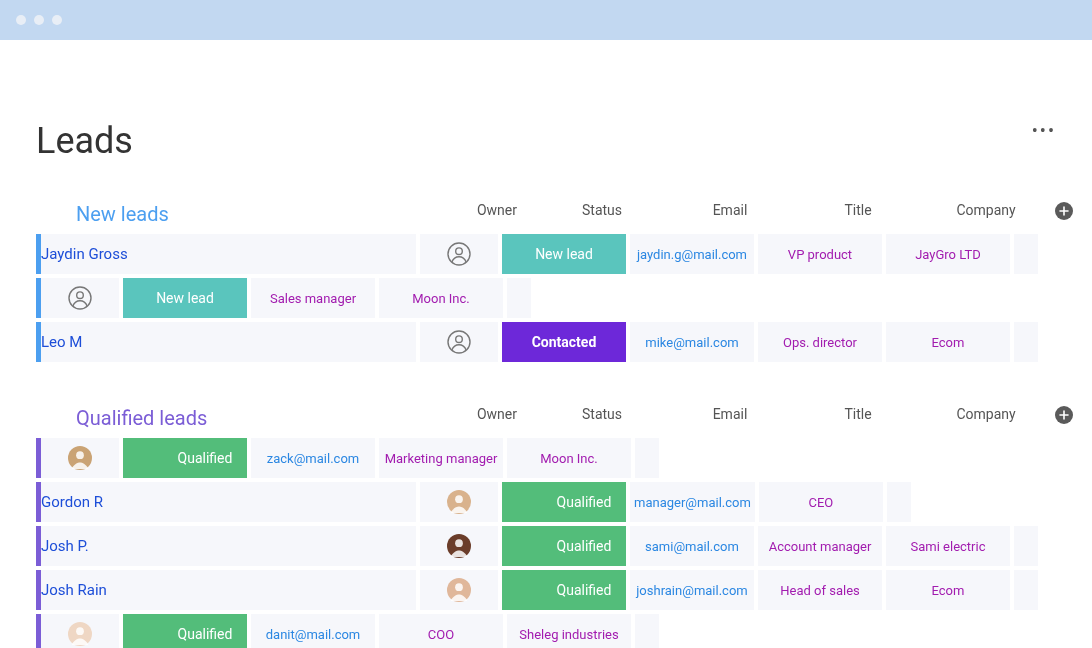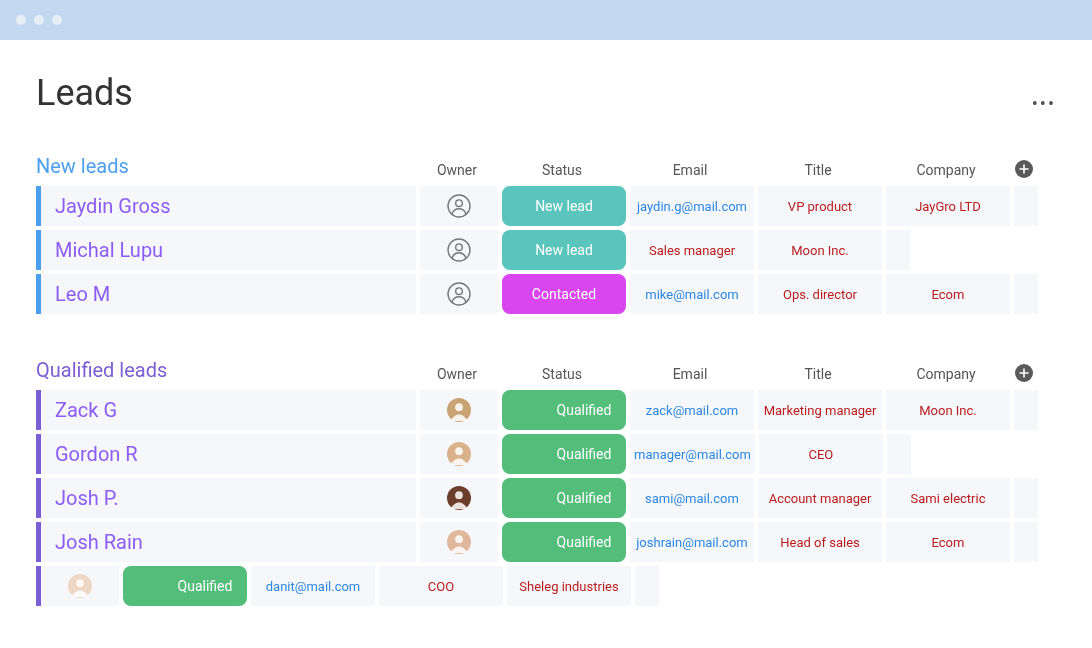--- a/index.html
+++ b/index.html
@@ -20,42 +20,44 @@
   }
   .dot {
     width: 10px; height: 10px; border-radius: 50%;
     background: #e8eef6;
   }
   .page {
     padding: 32px 36px 0 36px;
   }
   .header-row {
     display: flex;
-    align-items: flex-end;
+    align-items: flex-start;
     justify-content: space-between;
     margin-bottom: 40px;
+    margin-top: 48px;
   }
   .page-title {
     font-size: 36px;
     font-weight: 400;
     color: #333;
   }
   .more-icon {
     color: #555;
     font-size: 18px;
     letter-spacing: 2px;
     cursor: pointer;
   }
   .group {
     margin-bottom: 44px;
   }
   .group-header {
     display: flex;
-    align-items: flex-end;
+    align-items: flex-start;
     margin-bottom: 8px;
+    margin-left: 40px;
   }
   .group-title {
     font-size: 20px;
     font-weight: 400;
     flex: 0 0 380px;
   }
   .group-title.blue { color: #4c9ff0; }
   .group-title.purple { color: #7b5dd6; }
   .col-head {
     flex: 0 0 128px;
@@ -87,55 +89,53 @@
     width: 5px;
     flex: 0 0 5px;
   }
   .accent.blue { background: #4c9ff0; }
   .accent.purple { background: #7b5dd6; }
   .name-cell {
     flex: 0 0 375px;
     background: #f6f7fb;
     display: flex;
     align-items: center;
-    padding-left: 14px;
-    font-size: 20px;
-    color: #8b5cf6;
+    font-size: 15px;
+    color: #1d4ed8;
     margin-right: 4px;
   }
   .owner-cell {
     flex: 0 0 78px;
     background: #f6f7fb;
     display: flex;
     justify-content: center;
     align-items: center;
     margin-right: 4px;
   }
   .owner-icon-svg { width: 24px; height: 24px; }
   .status-cell {
     flex: 0 0 124px;
     display: flex;
     justify-content: center;
     align-items: center;
     color: #fff;
     font-size: 14px;
     margin-right: 4px;
-    border-radius: 8px;
   }
   .status-newlead { background: #5ac5bd; }
-  .status-contacted { background: #d946ef; }
+  .status-contacted { background: #6d28d9; font-weight: bold; }
   .status-qualified { background: #53bd7a; padding-left: 40px; }
   .cell {
     flex: 0 0 124px;
     background: #f6f7fb;
     display: flex;
     justify-content: center;
     align-items: center;
     font-size: 13px;
-    color: #b91c1c;
+    color: #a21caf;
     margin-right: 4px;
     text-align: center;
     padding: 0 4px;
   }
   .email-cell { color: #2b87e2; }
   .trail-cell {
     flex: 0 0 24px;
     background: #f6f7fb;
   }
 </style>
@@ -182,21 +182,20 @@
             </svg>
           </div>
           <div class="status-cell status-newlead">New lead</div>
           <div class="cell email-cell">jaydin.g@mail.com</div>
           <div class="cell">VP product</div>
           <div class="cell">JayGro LTD</div>
           <div class="trail-cell"></div>
         </div>
         <div class="row">
           <div class="accent blue"></div>
-          <div class="name-cell">Michal Lupu</div>
           <div class="owner-cell">
             <svg class="owner-icon-svg" viewBox="0 0 24 24" fill="none" stroke="#777" stroke-width="1.4">
               <circle cx="12" cy="12" r="11"></circle>
               <circle cx="12" cy="9.2" r="3.3"></circle>
               <path d="M4.8 20.2c1.5-3.8 5-5.4 7.2-5.4s5.7 1.6 7.2 5.4"></path>
             </svg>
           </div>
           <div class="status-cell status-newlead">New lead</div>
           <div class="cell">Sales manager</div>
           <div class="cell">Moon Inc.</div>
@@ -230,21 +229,20 @@
           <div class="plus-cell">
             <div class="plus-btn">
               <svg width="10" height="10" viewBox="0 0 10 10">
                 <path d="M5 1v8M1 5h8" stroke="#fff" stroke-width="1.6" stroke-linecap="round"></path>
               </svg>
             </div>
           </div>
         </div>
         <div class="row">
           <div class="accent purple"></div>
-          <div class="name-cell">Zack G</div>
           <div class="owner-cell">
             <svg class="owner-icon-svg" viewBox="0 0 26 26" width="26" height="26">
               <circle cx="13" cy="13" r="13" fill="#caa374"></circle>
               <circle cx="13" cy="10" r="4.2" fill="rgba(255,255,255,0.85)"></circle>
               <path d="M4 25c2-5 6.5-7 9-7s7 2 9 7" fill="rgba(255,255,255,0.85)"></path>
             </svg>
           </div>
           <div class="status-cell status-qualified">Qualified</div>
           <div class="cell email-cell">zack@mail.com</div>
           <div class="cell">Marketing manager</div>

